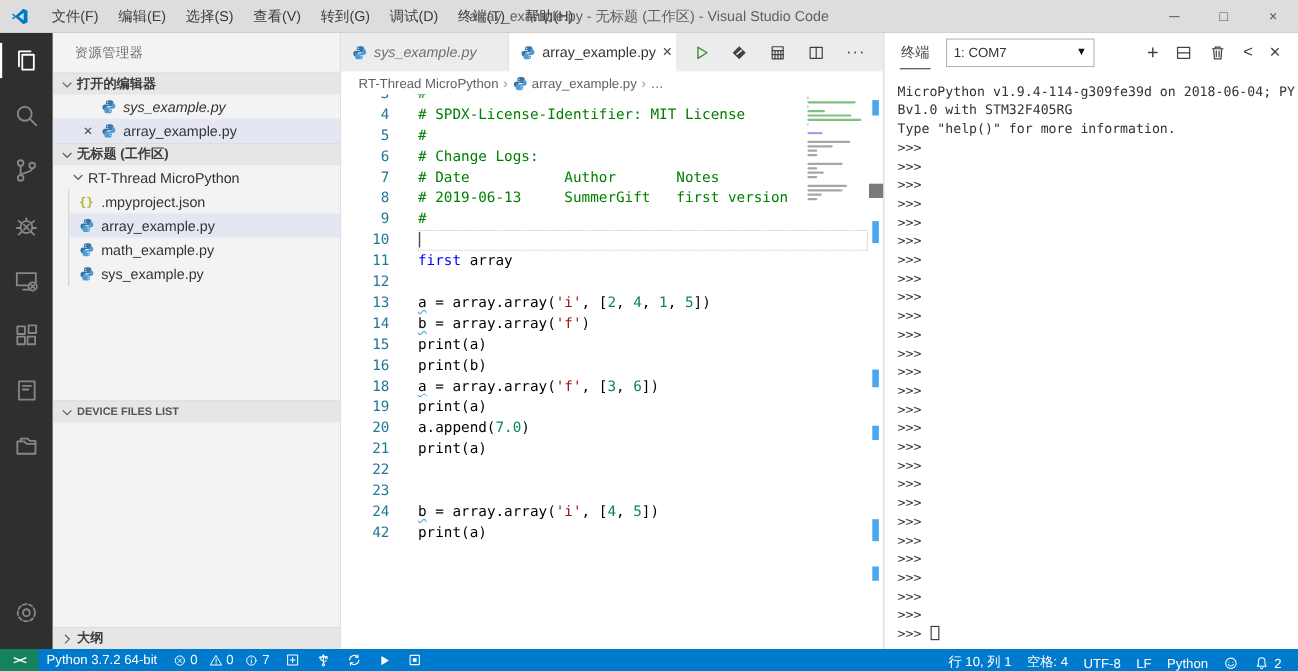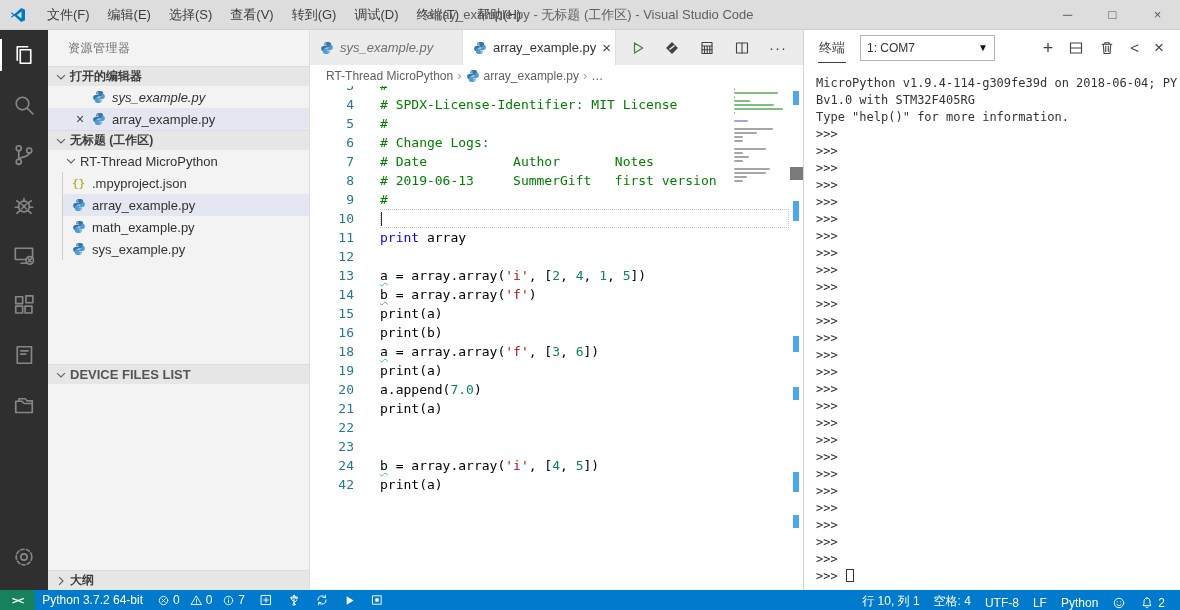--- a/index.html
+++ b/index.html
@@ -23,21 +23,21 @@
   .activitybar { width:48px; background:#2f2f2f; display:flex; flex-direction:column; }
   .ab-item { height:50px; display:flex; align-items:center; justify-content:center; color:#878787; position:relative; }
   .ab-item.active { color:#ffffff; }
   .ab-item.active::before { content:""; position:absolute; left:0; top:9px; bottom:9px; width:2px; background:#fff; }
   .ab-bottom { margin-top:auto; margin-bottom:8px; }
 
   
   .sidebar { width:262px; background:#f3f3f3; border-right:1px solid #dfdfdf; display:flex; flex-direction:column; overflow:hidden; }
   .sidebar-title { height:36px; line-height:36px; padding-left:20px; font-size:12px; color:#6f6f6f; letter-spacing:.5px; }
   .sec-header { height:20px; background:#e6e6e6; border-top:1px solid #dcdcdc; display:flex; align-items:center; font-weight:bold; font-size:12px; color:#3c3c3c; padding-left:6px; gap:2px; }
-  .sec-header.small { font-size:13px; color:#555; }
+  .sec-header.small { font-size:10px; color:#555; }
   .chev { flex:none; color:#616161; }
   .rows { }
   .tree-row { height:22px; display:flex; align-items:center; font-size:13px; color:#333; white-space:nowrap; }
   .tree-row.selected { background:#e4e6f1; }
   .tree-row .ctrl { width:20px; flex:none; display:flex; align-items:center; justify-content:center; color:#424242; font-size:14px; }
   .tree-row .ficon { width:17px; flex:none; display:flex; justify-content:center; margin-right:5px; }
   .tree-row.italic .lbl { font-style:italic; }
   .guide-wrap { border-left:1px solid #d0d0d0; margin-left:14px; }
   .guide-wrap .tree-row { padding-left:7px; }
   .json-braces { color:#b5b534; font-weight:bold; font-size:11px; font-family:"DejaVu Sans Mono",monospace; }
@@ -390,21 +390,21 @@
           <div class="code-line">
      <span class="ln">9</span>
      <span class="lc"><span class="tk-c">#</span></span>
           </div>
           <div class="code-line current">
      <span class="ln">10</span>
      <span class="lc"><span class="caret"></span></span>
           </div>
           <div class="code-line">
      <span class="ln">11</span>
-     <span class="lc"><span class="tk-k">print</span><span class="tk-p"> array</span></span>
+     <span class="lc"><span class="tk-k">first</span><span class="tk-p"> array</span></span>
           </div>
           <div class="code-line">
      <span class="ln">12</span>
      <span class="lc"></span>
           </div>
           <div class="code-line">
      <span class="ln">13</span>
      <span class="lc"><span class="tk-w">a</span><span class="tk-p"> = array.array(</span><span class="tk-s">'i'</span><span class="tk-p">, [</span><span class="tk-n">2</span><span class="tk-p">, </span><span class="tk-n">4</span><span class="tk-p">, </span><span class="tk-n">1</span><span class="tk-p">, </span><span class="tk-n">5</span><span class="tk-p">])</span></span>
           </div>
           <div class="code-line">

